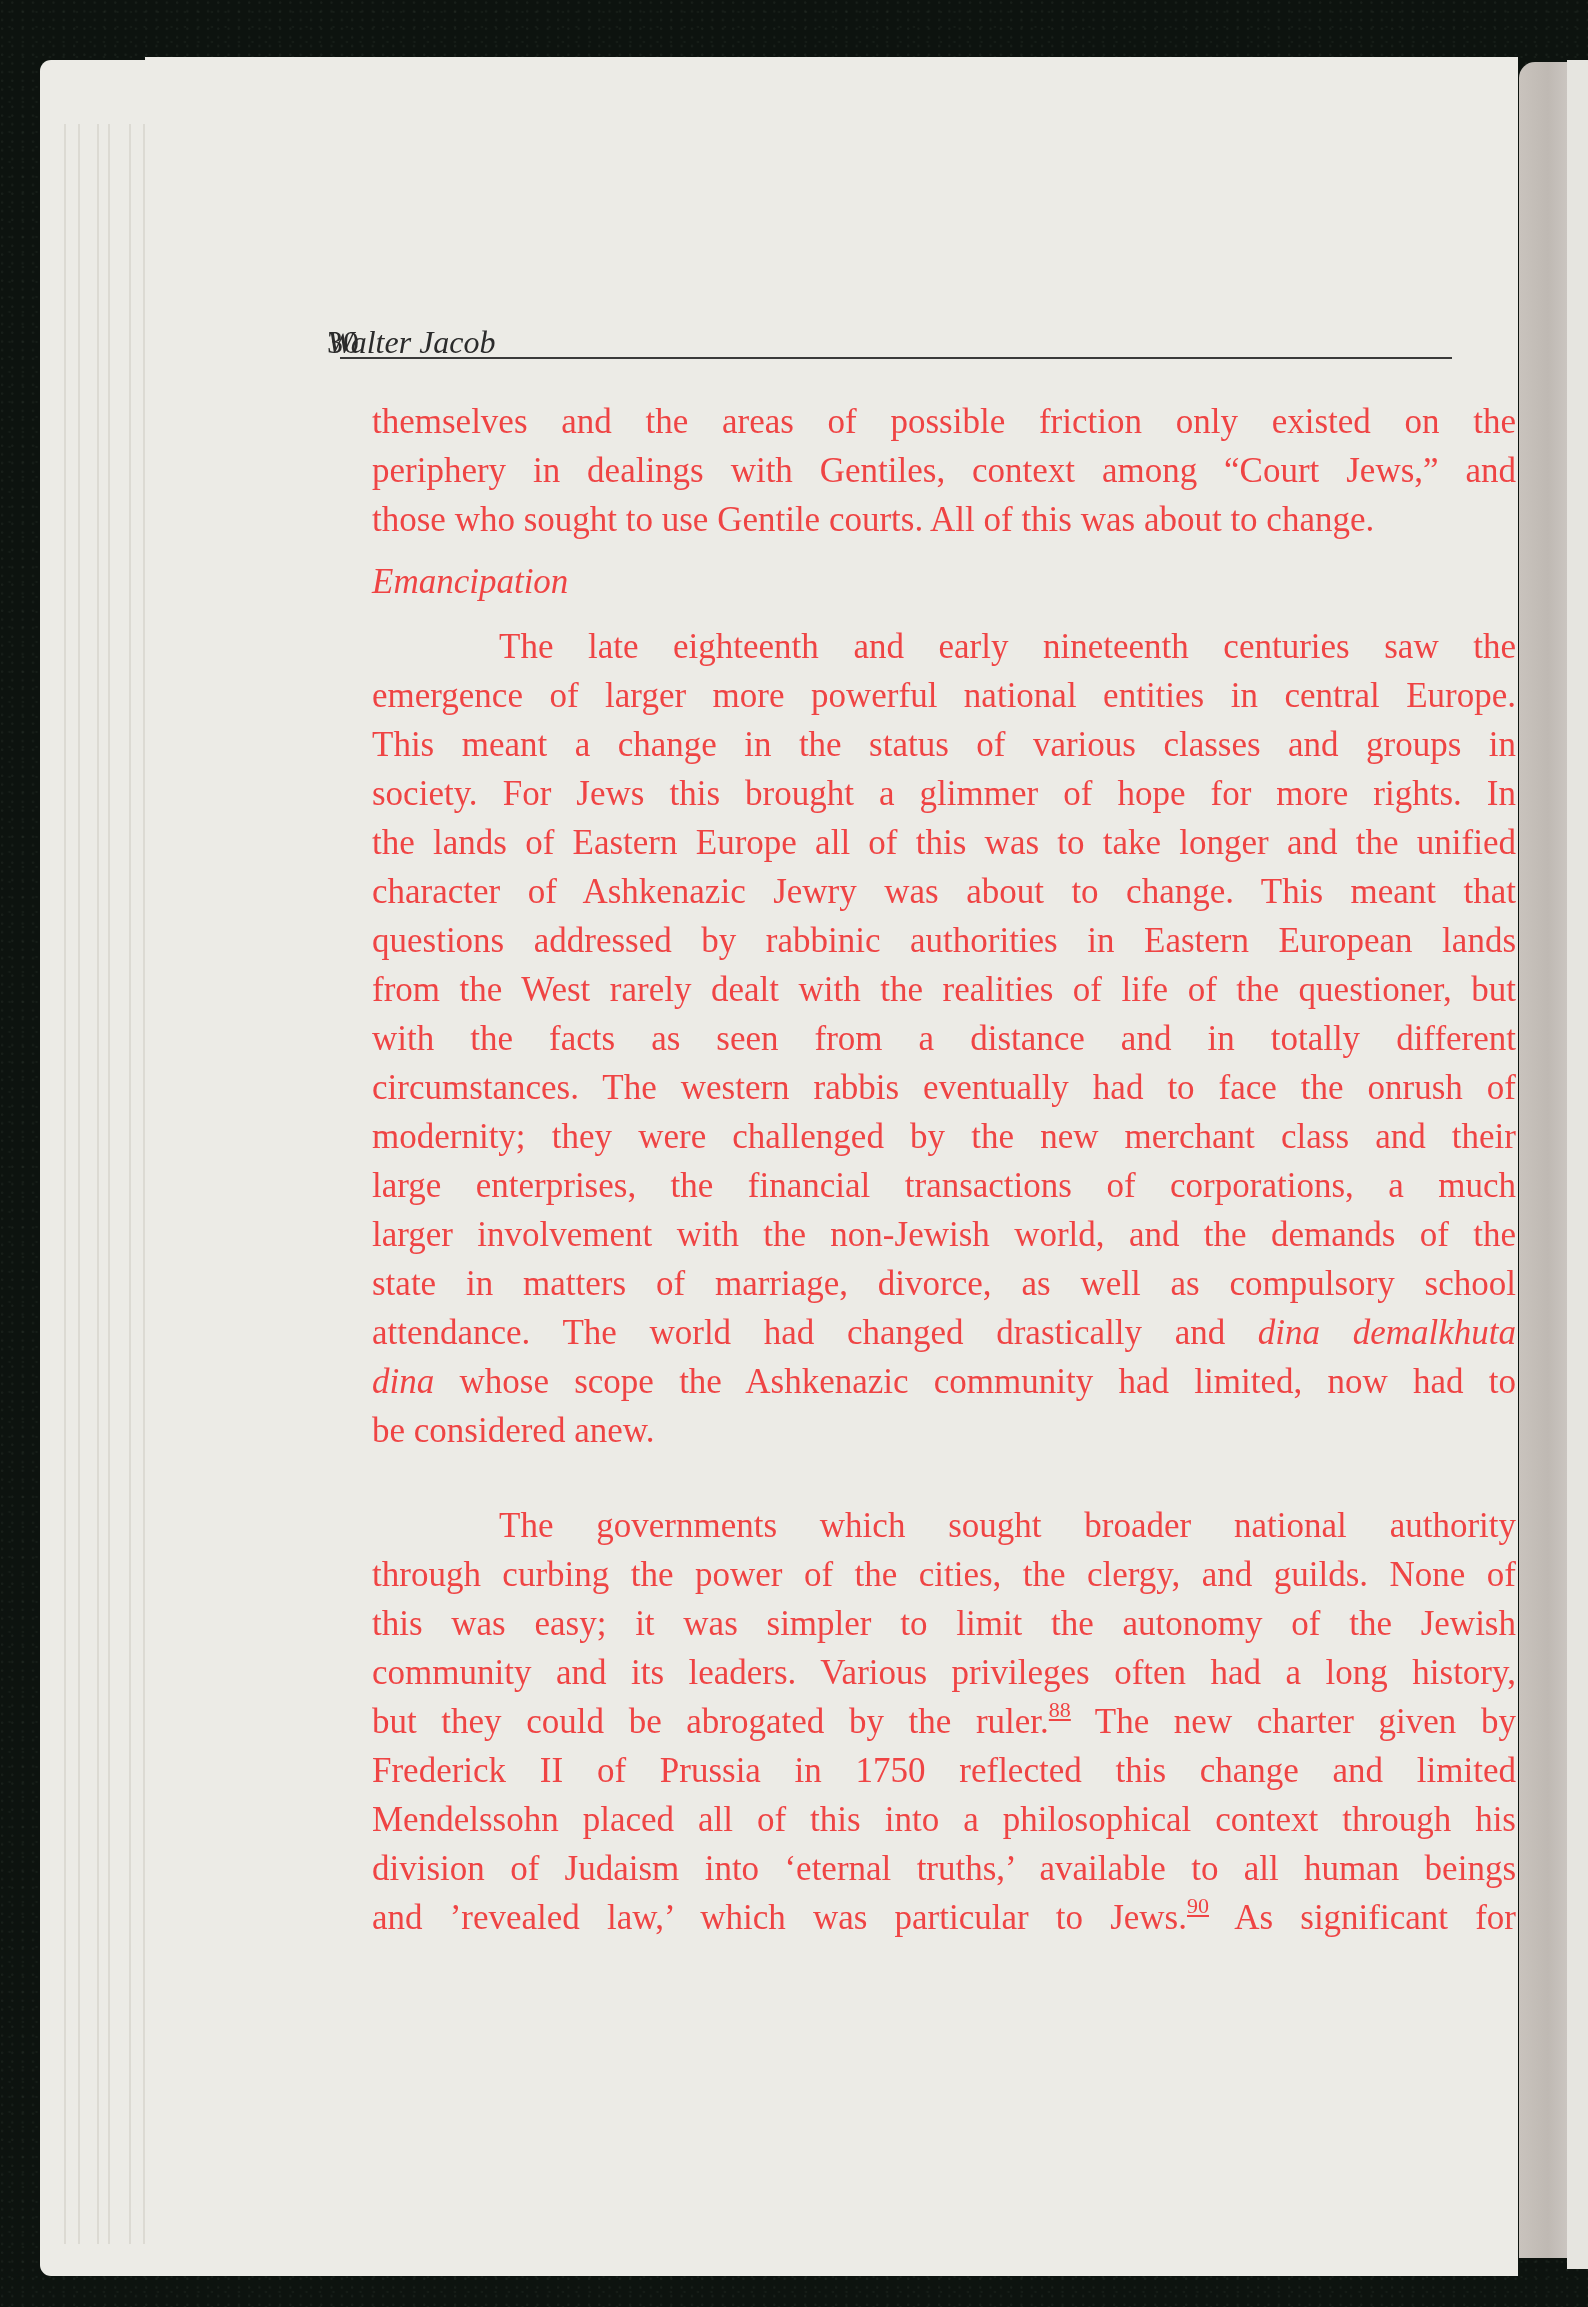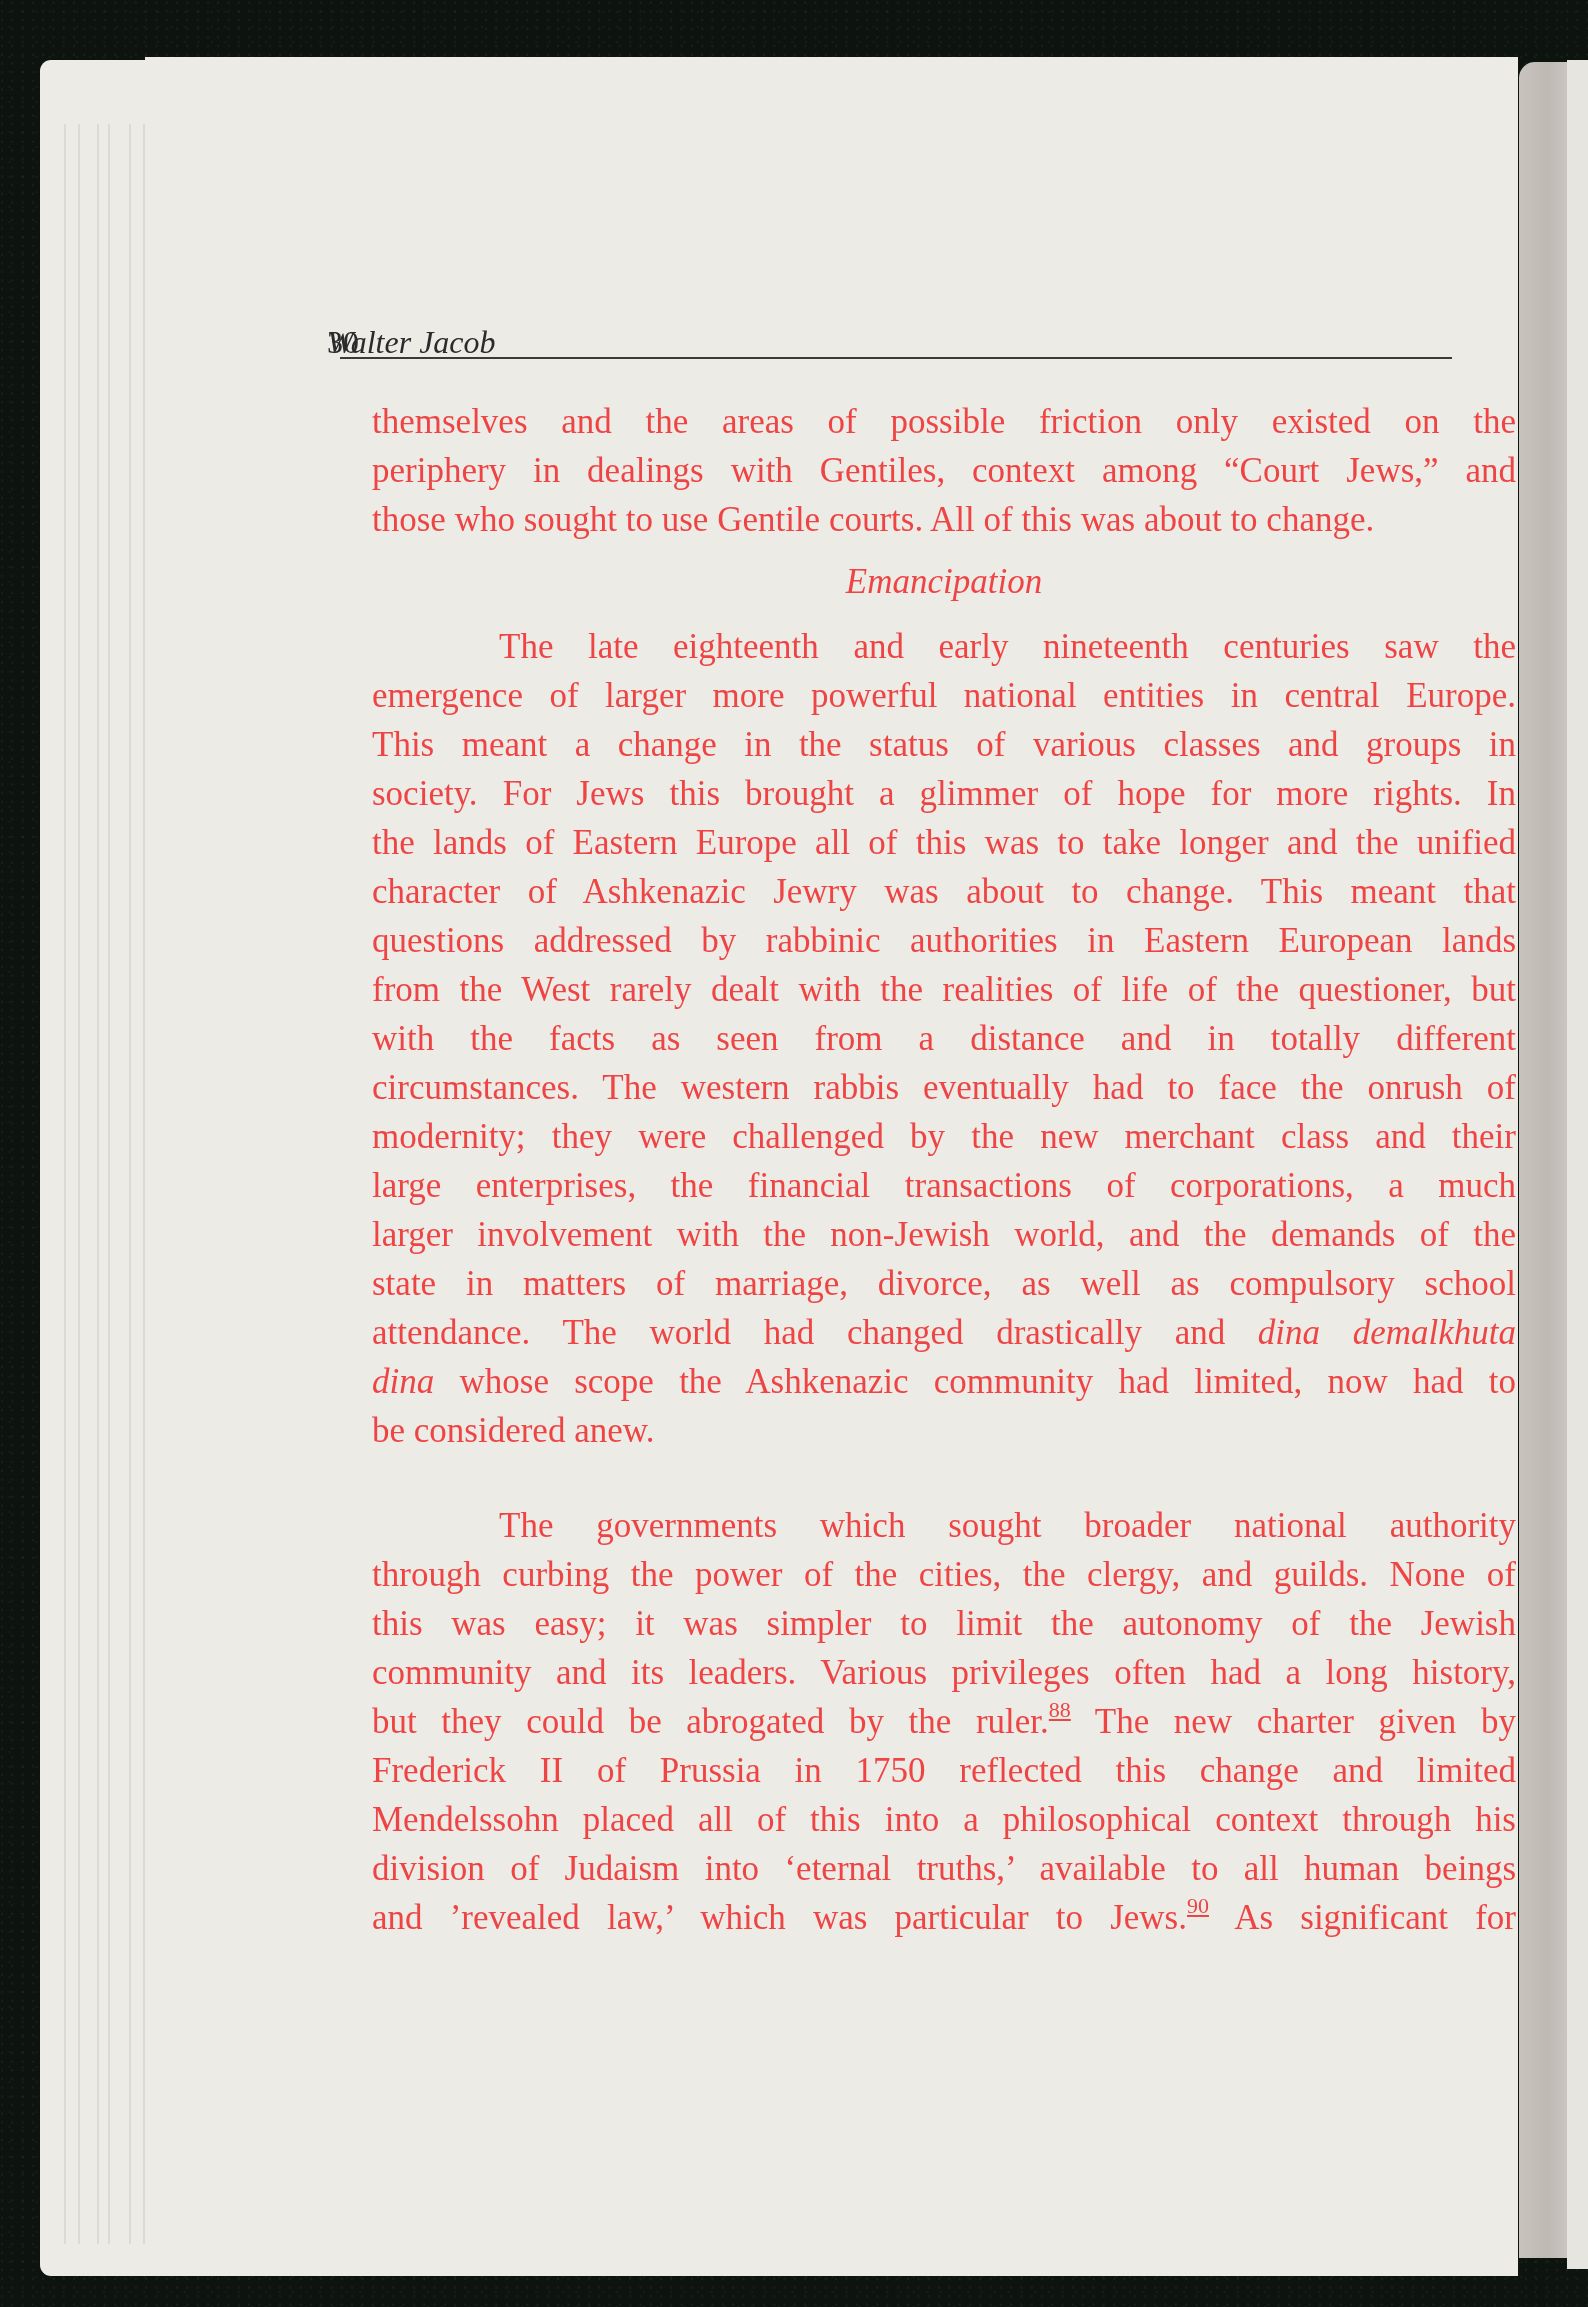--- a/index.html
+++ b/index.html
@@ -49,21 +49,21 @@
   }
   .body-text {
     position: absolute; left: 336px; top: 397px; width: 1144px;
     font-family: "Liberation Serif", serif; font-size: 35px; line-height: 49px;
     color: #ef4444; text-align: justify; margin-left: 36px;
   }
   .body-text p { margin: 0; }
   .line { display: block; text-align: justify; text-align-last: justify; white-space: nowrap; }
   .line.last { text-align-last: left; }
   .section-heading {
-    text-align: center; font-style: italic; margin: 14.3px 0 16px 0; line-height: 48px;
+    text-align: left; font-style: italic; margin: 14.3px 0 16px 0; line-height: 48px;
   }
   .indent { padding-left: 127px; }
   .gap { height: 46px; }
   sup { font-size: 22px; line-height: 0; vertical-align: 16px; text-decoration: underline; }
   em { font-style: italic; }
 </style>
 </head>
 <body>
 
 <div class="backdrop"></div>

